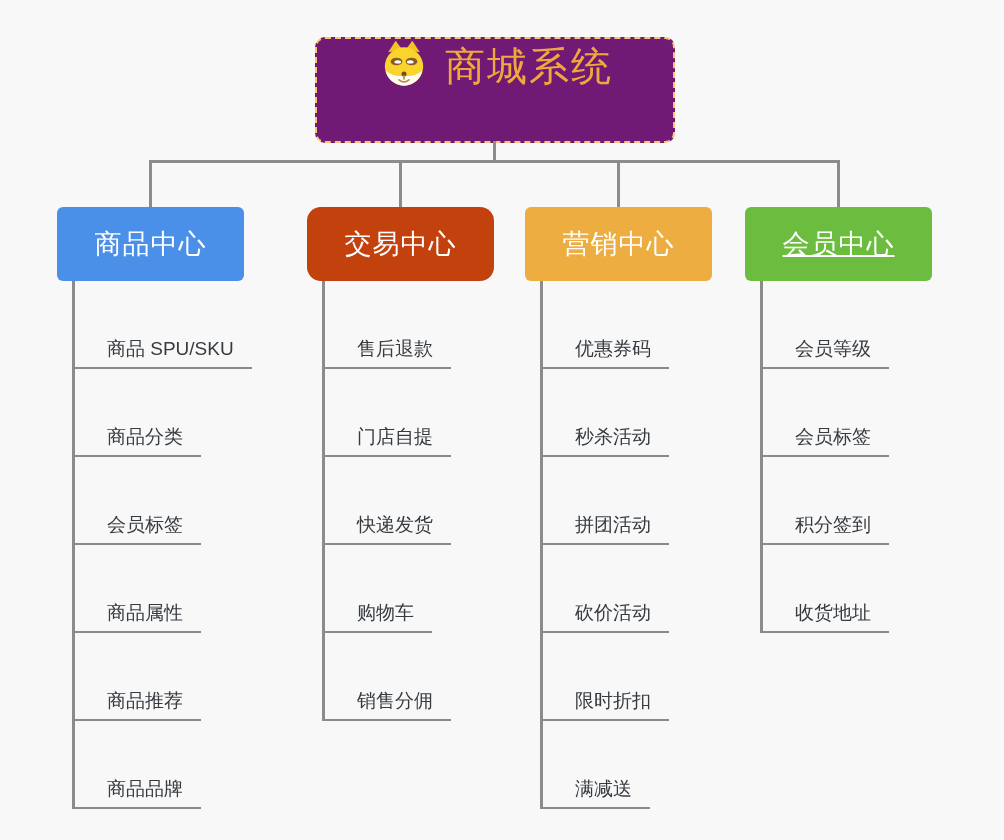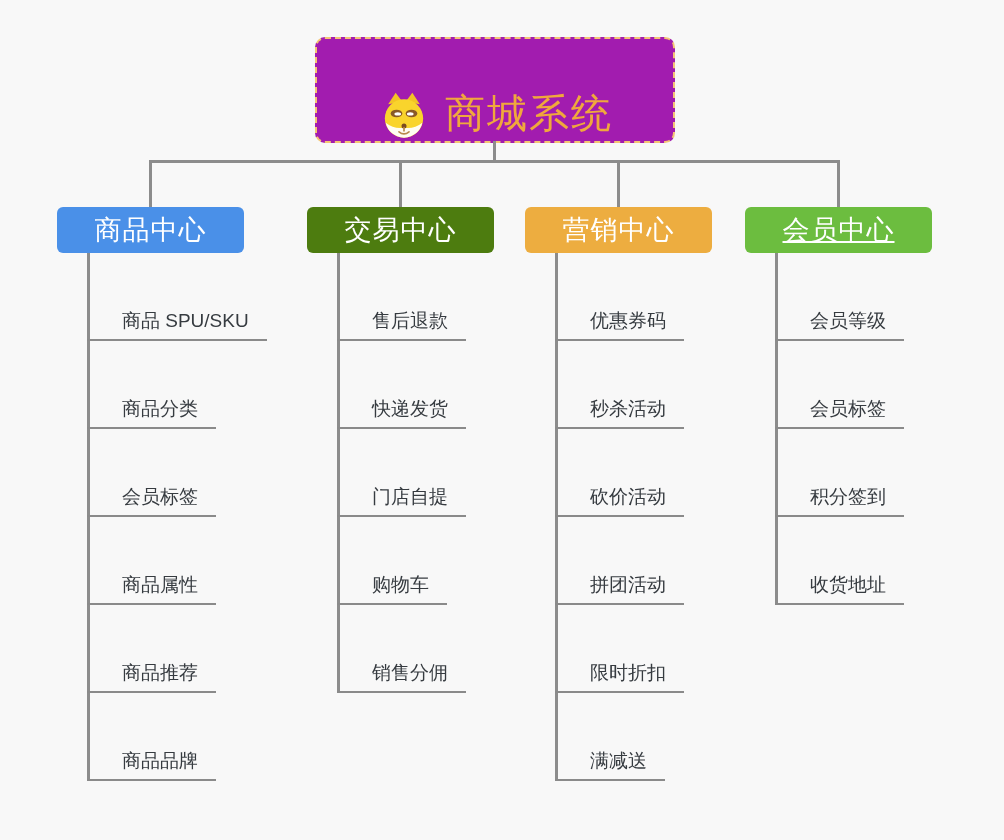--- a/index.html
+++ b/index.html
@@ -4,23 +4,23 @@
 <style>
   html,body{margin:0;padding:0;}
   body{
     width:1004px;height:840px;position:relative;overflow:hidden;
     background:#F8F8F8;
     font-family:"Liberation Sans","DejaVu Sans",sans-serif;
   }
   
   .root-node{
     position:absolute;left:315px;top:37px;width:360px;height:106px;
-    background:#a21caf;border:2px dashed #F5C573;border-radius:10px;
+    background:#701a75;border:2px dashed #F5C573;border-radius:10px;
     box-sizing:border-box;
-    display:flex;align-items:flex-end;justify-content:center;gap:14px;
+    display:flex;align-items:flex-start;justify-content:center;gap:14px;
   }
   .root-title{
     font-size:40px;letter-spacing:2px;color:#F0A83C;font-weight:400;
     white-space:nowrap;
   }
   .root-icon{width:54px;height:50px;flex:0 0 auto;}
   
   .conn{position:absolute;background:#8C8C8C;}
   .conn-root-stem{left:493px;top:141px;width:3px;height:21px;}
   .conn-hline{left:149px;top:160px;width:691px;height:3px;}
@@ -29,26 +29,26 @@
   .conn-drop-2{left:399px;}
   .conn-drop-3{left:617px;}
   .conn-drop-4{left:837px;}
   
   .column{position:absolute;top:207px;width:187px;}
   .col-1{left:57px;}
   .col-2{left:307px;}
   .col-3{left:525px;}
   .col-4{left:745px;}
   .branch-header{
-    height:46px;border-radius:6px;
+    height:74px;border-radius:6px;
     display:flex;align-items:center;justify-content:center;
     color:#FFFFFF;font-size:27px;letter-spacing:1px;
   }
   .items{
-    margin-left:30px;
+    margin-left:15px;
     border-left:3px solid #8C8C8C;
   }
   .item{
     height:88px;
     display:flex;align-items:flex-end;
   }
   .item-label{
     margin-left:-3px;
     border-bottom:2px solid #8A8A8A;
     padding:0 18px 5px 35px;
@@ -102,54 +102,54 @@
     <div class="item">
         <span class="item-label">商品推荐</span>
       </div>
     <div class="item">
         <span class="item-label">商品品牌</span>
       </div>
   </div>
 </div>
 
 <div class="column col-2">
-  <div class="branch-header" style="background: #4d7c0f;">交易中心</div>
+  <div class="branch-header" style="background: #c2410c; border-radius: 14px;">交易中心</div>
   <div class="items">
     <div class="item">
         <span class="item-label">售后退款</span>
       </div>
     <div class="item">
-        <span class="item-label">快递发货</span>
+        <span class="item-label">门店自提</span>
       </div>
     <div class="item">
-        <span class="item-label">门店自提</span>
+        <span class="item-label">快递发货</span>
       </div>
     <div class="item">
         <span class="item-label">购物车</span>
       </div>
     <div class="item">
         <span class="item-label">销售分佣</span>
       </div>
   </div>
 </div>
 
 <div class="column col-3">
   <div class="branch-header" style="background: rgb(237, 173, 64);">营销中心</div>
   <div class="items">
     <div class="item">
         <span class="item-label">优惠券码</span>
       </div>
     <div class="item">
         <span class="item-label">秒杀活动</span>
       </div>
     <div class="item">
-        <span class="item-label">砍价活动</span>
+        <span class="item-label">拼团活动</span>
       </div>
     <div class="item">
-        <span class="item-label">拼团活动</span>
+        <span class="item-label">砍价活动</span>
       </div>
     <div class="item">
         <span class="item-label">限时折扣</span>
       </div>
     <div class="item">
         <span class="item-label">满减送</span>
       </div>
   </div>
 </div>
 

